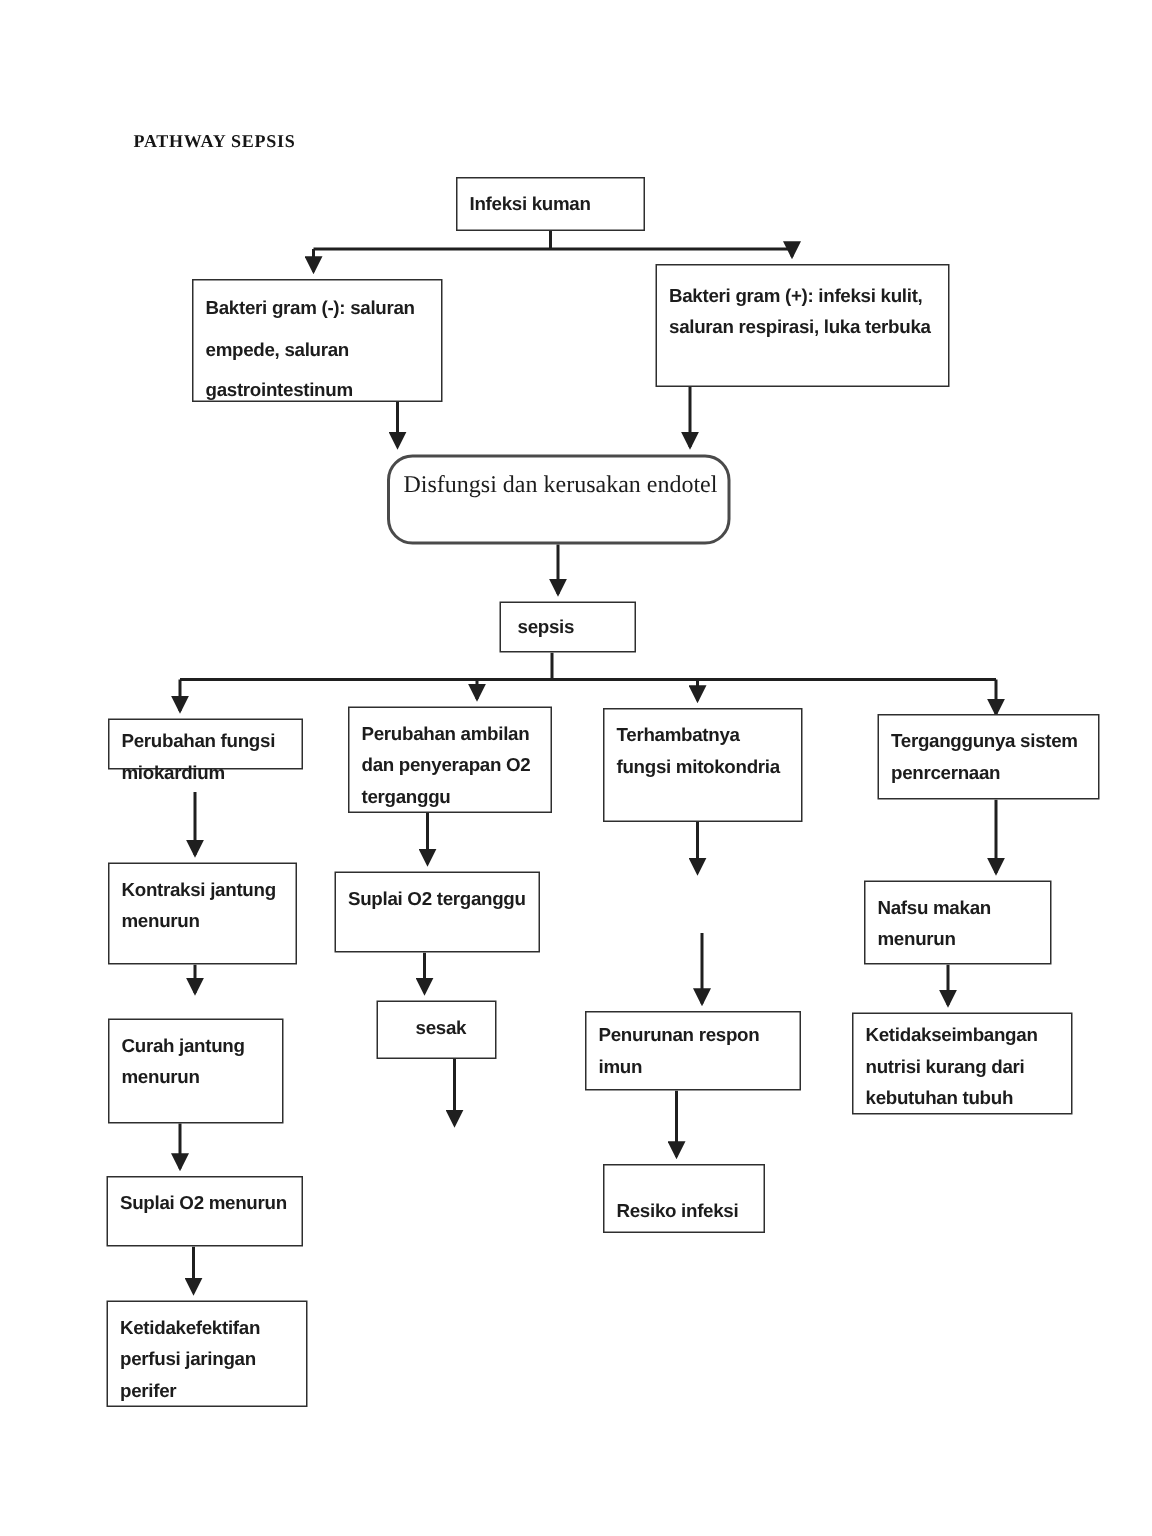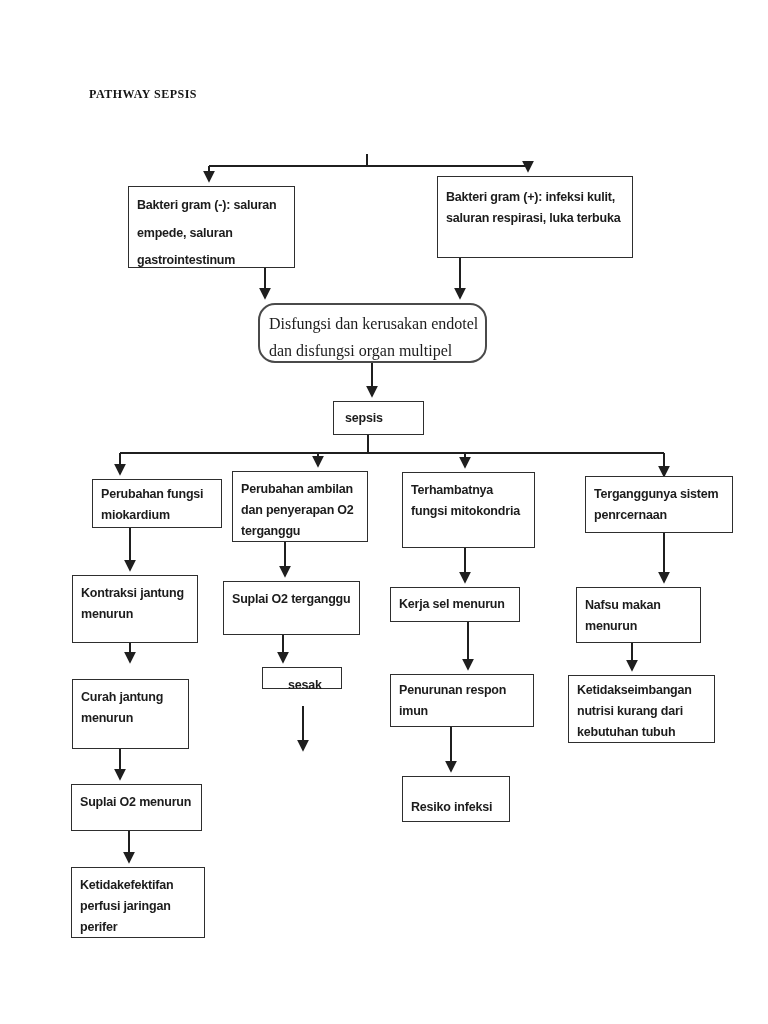--- a/index.html
+++ b/index.html
@@ -89,42 +89,44 @@
     <path d="M303,706 V750" marker-end="url(#ah)"></path>
 
     <path d="M465,548 V582" marker-end="url(#ah)"></path>
     <path d="M468,622 V669" marker-end="url(#ah)"></path>
     <path d="M451,727 V771" marker-end="url(#ah)"></path>
 
     <path d="M664,533 V582" marker-end="url(#ah)"></path>
     <path d="M632,643 V670" marker-end="url(#ah)"></path>
   </svg>
 
+  <div class="node" style="left:304px;top:118px;width:126px;height:36px;">
+    <div class="ln">Infeksi kuman</div>
+  </div>
 
   <div class="node lh27" style="left:128px;top:186px;width:167px;height:82px;">
     <div class="ln">Bakteri gram (-): saluran</div>
     <div class="ln">empede, saluran</div>
     <div class="ln">gastrointestinum</div>
   </div>
 
   <div class="node" style="left:437px;top:176px;width:196px;height:82px;padding-top:10px;">
     <div class="ln">Bakteri gram (+): infeksi kulit,</div>
     <div class="ln">saluran respirasi, luka terbuka</div>
   </div>
 
   <div class="node serif" style="left:258px;top:303px;width:229px;height:60px;">
     <div class="ln">Disfungsi dan kerusakan endotel</div>
-    <div class="ln">dan disfungsi organ multipel</div>
   </div>
 
   <div class="node pad-sepsis" style="left:333px;top:401px;width:91px;height:34px;">
     <div class="ln">sepsis</div>
   </div>
 
-  <div class="node" style="left:72px;top:479px;width:130px;height:49px;padding-top:4px;margin-left:20px;">
+  <div class="node" style="left:72px;top:479px;width:130px;height:34px;padding-top:4px;">
     <div class="ln">Perubahan fungsi</div>
     <div class="ln">miokardium</div>
   </div>
 
   <div class="node" style="left:232px;top:471px;width:136px;height:71px;">
     <div class="ln">Perubahan ambilan</div>
     <div class="ln">dan penyerapan O2</div>
     <div class="ln">terganggu</div>
   </div>
 
@@ -155,28 +157,25 @@
   <div class="node" style="left:71px;top:867px;width:134px;height:71px;">
     <div class="ln">Ketidakefektifan</div>
     <div class="ln">perfusi jaringan</div>
     <div class="ln">perifer</div>
   </div>
 
   <div class="node" style="left:223px;top:581px;width:137px;height:54px;">
     <div class="ln">Suplai O2 terganggu</div>
   </div>
 
-  <div class="node pad-sesak" style="left:262px;top:667px;width:80px;height:22px;">
+  <div class="node pad-sesak" style="left:251px;top:667px;width:80px;height:39px;">
     <div class="ln">sesak</div>
   </div>
 
 
-  <div class="node" style="left:390px;top:587px;width:130px;height:35px;padding-top:6px;">
-    <div class="ln">Kerja sel menurun</div>
-  </div>
 
   <div class="node" style="left:390px;top:674px;width:144px;height:53px;padding-top:5px;">
     <div class="ln">Penurunan respon</div>
     <div class="ln">imun</div>
   </div>
 
   <div class="node" style="left:402px;top:776px;width:108px;height:46px;padding-top:20px;">
     <div class="ln">Resiko infeksi</div>
   </div>
 

